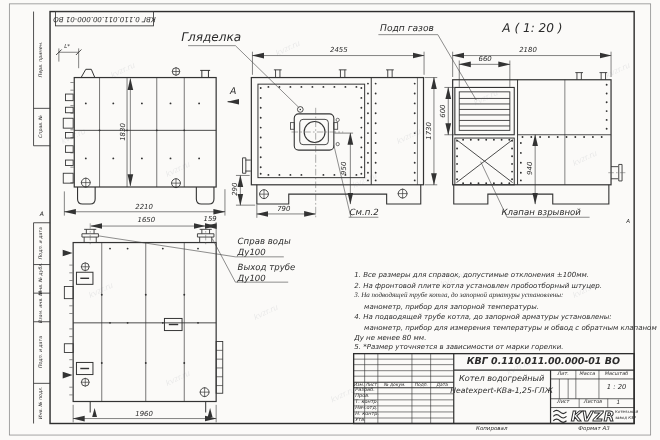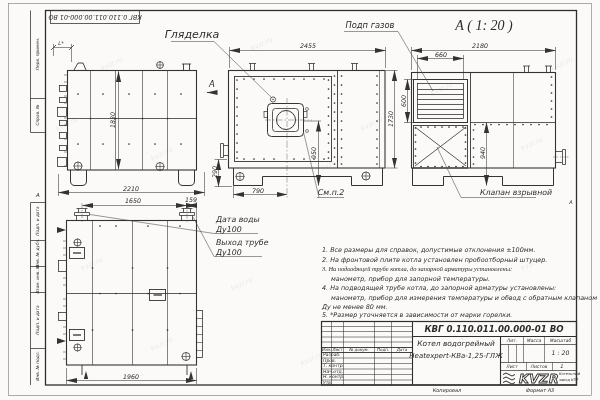--- a/index.html
+++ b/index.html
@@ -229,31 +229,31 @@
 
 <span class="t c" style="left:192px;top:34px;font-size:11px;">Гляделка</span>
 <span class="t c" style="left:308px;top:46px;font-size:6.3px;">2455</span>
 <span class="t v" style="left:391px;top:119px;font-size:6.3px;">1730</span>
 <span class="t v" style="left:314px;top:153px;font-size:6.3px;">950</span>
 <span class="t v" style="left:215px;top:172px;font-size:6.3px;">290</span>
 <span class="t c" style="left:258px;top:191px;font-size:6.3px;">790</span>
 <span class="t c" style="left:331px;top:193px;font-size:7.8px;">См.п.2</span>
 
 <span class="t c" style="left:370px;top:25px;font-size:8.3px;">Подп газов</span>
-<span class="t c" style="left:484px;top:26px;font-size:14px;font-family:Liberation Serif, serif;">А ( 1: 20 )</span>
+<span class="t c" style="left:484px;top:26px;font-size:11px;">А ( 1: 20 )</span>
 <span class="t c" style="left:480px;top:46px;font-size:6.3px;">2180</span>
 <span class="t c" style="left:441px;top:55px;font-size:6.3px;">660</span>
 <span class="t v" style="left:404px;top:101px;font-size:6.3px;">600</span>
 <span class="t v" style="left:482.5px;top:153px;font-size:6.3px;">940</span>
-<span class="t c" style="left:516px;top:193px;font-size:7.8px;">Клапан взрывной</span>
+<span class="t c" style="left:492px;top:193px;font-size:7.8px;">Клапан взрывной</span>
 
 <span class="t c" style="left:133px;top:201px;font-size:6.3px;">1650</span>
 <span class="t c" style="left:191px;top:200px;font-size:6.3px;">159</span>
 <span class="t c" style="left:131px;top:377px;font-size:6.3px;">1960</span>
-<span class="t" style="left:216px;top:216px;font-size:7.8px;">Дата воды</span>
+<span class="t" style="left:216px;top:216px;font-size:7.8px;">Справ воды</span>
 <span class="t" style="left:216px;top:226px;font-size:7.8px;">Ду100</span>
 <span class="t" style="left:216px;top:239px;font-size:7.8px;">Выход трубе</span>
 <span class="t" style="left:216px;top:249px;font-size:7.8px;">Ду100</span>
 
 <span class="t" style="left:322px;top:247px;font-size:6.4px;">1. Все размеры для справок, допустимые отклонения ±100мм.</span>
 <span class="t" style="left:322px;top:256.5px;font-size:6.4px;">2. На фронтовой плите котла установлен пробоотборный штуцер.</span>
 <span class="t" style="left:322px;top:266px;font-size:6.4px;font-family:Liberation Serif, serif;">3. На подводящей трубе котла, до запорной арматуры установлены:</span>
 <span class="t" style="left:331px;top:275.5px;font-size:6.4px;">манометр, прибор для запорной температуры.</span>
 <span class="t" style="left:322px;top:285px;font-size:6.4px;">4. На подводящей трубе котла, до запорной арматуры установлены:</span>
 <span class="t" style="left:331px;top:294.5px;font-size:6.4px;text-align:right;">манометр, прибор для измерения температуры и обвод с обратным клапаном</span>

